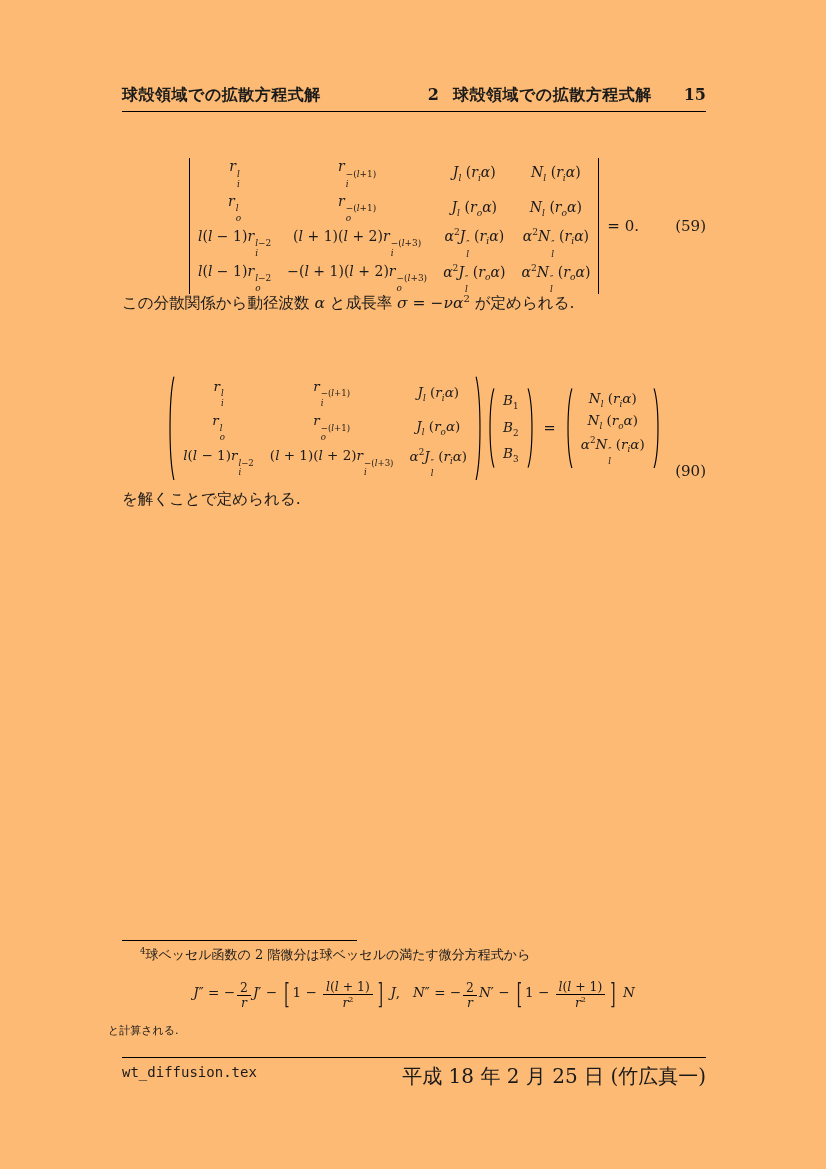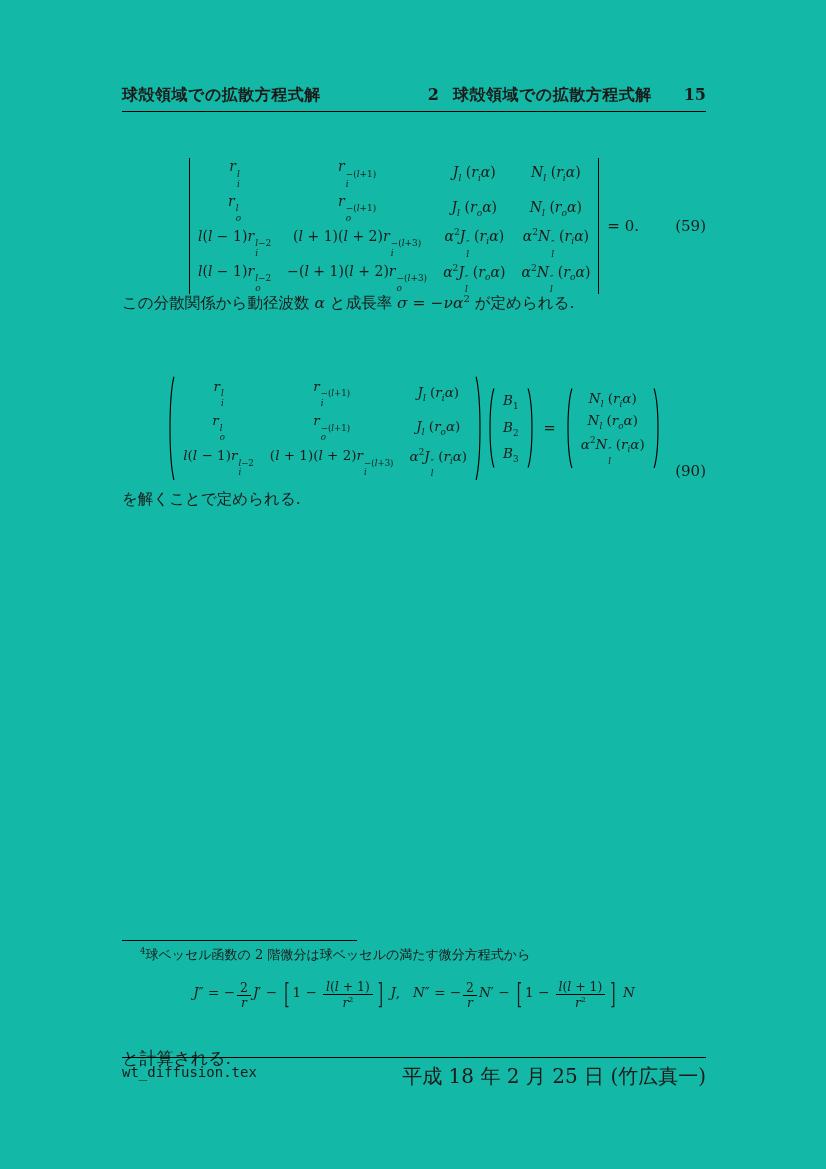--- a/index.html
+++ b/index.html
@@ -1,19 +1,19 @@
 <!DOCTYPE html>
 <html><head>
 <meta charset="utf-8">
 <title>paper page</title>
 <style>
   html,body { margin:0; padding:0; background:#e8e8e8; }
   .page {
     position:relative; width:826px; height:1169px; margin:0 auto;
-    background:#14b8a6; color:#1a1a1a; overflow:hidden;
+    background:#fdba74; color:#1a1a1a; overflow:hidden;
     font-family:"DejaVu Serif","Liberation Serif",serif;
   }
   
   .running-head-left {
     position:absolute; left:122px; top:85px;
     font-family:"Liberation Sans","DejaVu Sans",sans-serif;
     font-weight:bold; font-size:16px; letter-spacing:0.5px;
   }
   .running-head-right {
     position:absolute; top:85px; right:120px;
@@ -60,21 +60,21 @@
   svg.paren path { fill:none; stroke:#000; stroke-width:1.15;
                    vector-effect:non-scaling-stroke; stroke-linecap:round; }
   .equals { font-size:14.5px; margin:0 7px; }
   .eqnum-60 { bottom:-15px; }
 
   
   .footnote-rule { left:122px; top:940px; width:235px; }
   .fn-text { position:absolute; left:140px; top:946px; font-size:13px; }
   .fn-eq { position:absolute; left:122px; top:980px; width:584px;
            text-align:center; font-size:13.5px; white-space:nowrap; }
-  .fn-tail { position:absolute; left:122px; top:1023px; font-size:17px;margin-top:24px; }
+  .fn-tail { position:absolute; left:108px; top:1023px; font-size:11px; }
   .frac { display:inline-block; vertical-align:-0.85em; text-align:center;
           line-height:1.15; margin:0 2px; font-size:0.92em; }
   .frac .num { display:block; border-bottom:1px solid #000; padding:0 3px; }
   .frac .den { display:block; padding:0 3px; }
   .big { display:inline-block; transform:scaleY(2.05); vertical-align:-0.1em; margin:0 3px; }
 
   
   .footer-rule { left:122px; top:1057px; width:584px; }
   .footer-filename { position:absolute; left:122px; top:1064px; font-size:14px;
                      font-family:"DejaVu Sans Mono","Liberation Mono",monospace; }

